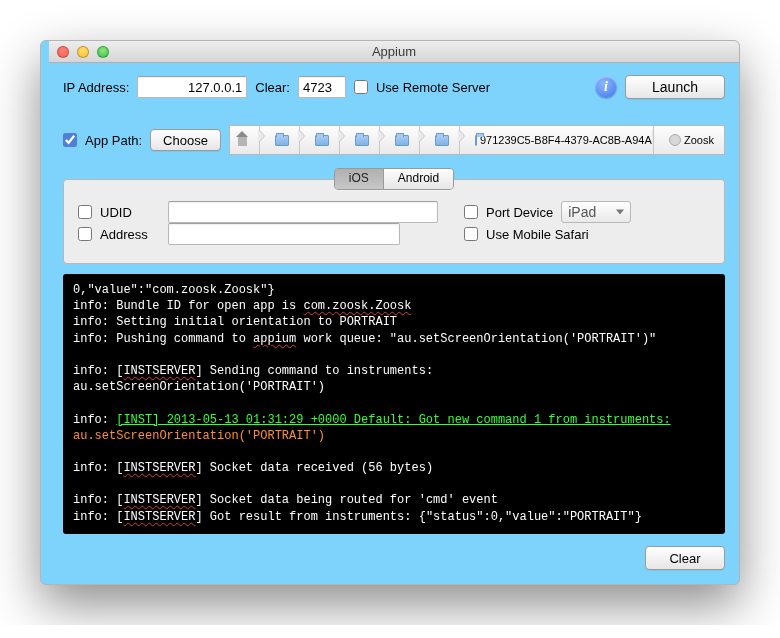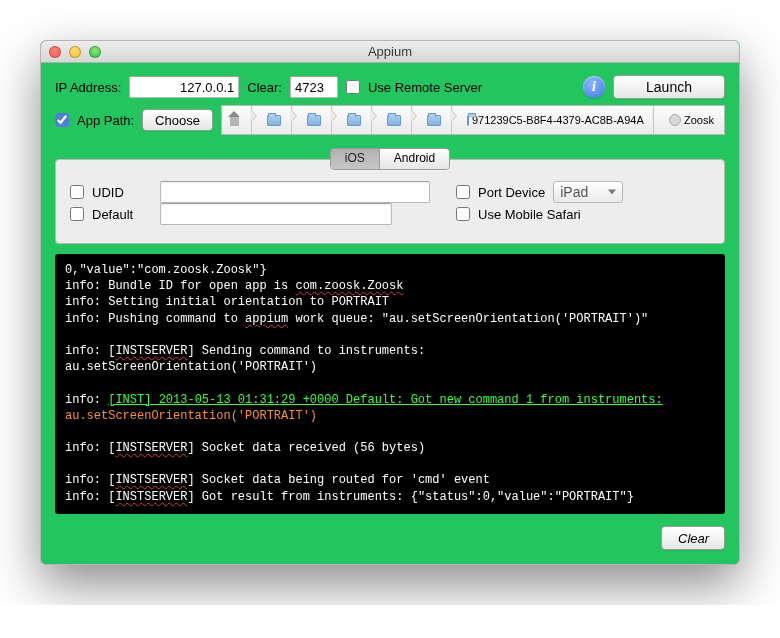--- a/index.html
+++ b/index.html
@@ -7,25 +7,26 @@
     margin: 0;
     padding: 40px;
     background: #fff;
     font-family: "Lucida Grande", "Helvetica Neue", Arial, sans-serif;
     font-size: 13px;
     color: #000;
   }
   .window {
     width: 700px;
     margin: 0 auto;
-    background: #22c55e;
+    background: #7dd3fc;
     border: 1px solid #b4b4b4;
     border-radius: 6px;
     box-shadow: 0 20px 50px rgba(0,0,0,0.45);
     overflow: hidden;
+    padding-left: 8px;
   }
   .titlebar {
     height: 22px;
     background: linear-gradient(to bottom, #ededed, #d6d6d6);
     border-bottom: 1px solid #b0b0b0;
     display: flex;
     align-items: center;
     position: relative;
   }
   .traffic {
@@ -48,21 +49,21 @@
     color: #3a3a3a;
     pointer-events: none;
   }
   .content {
     padding: 12px 14px 14px 14px;
   }
   .row {
     display: flex;
     align-items: center;
     gap: 8px;
-    margin-bottom: 6px;
+    margin-bottom: 26px;
   }
   .label { font-size: 13px; color: #000; }
   input[type="text"] {
     height: 22px;
     border: 1px solid #b8b8b8;
     border-top-color: #a0a0a0;
     border-radius: 2px;
     background: #fff;
     padding: 0 4px;
     font-size: 13px;
@@ -94,21 +95,21 @@
     height: 24px;
     padding: 0 16px;
     border: 1px solid #9a9a9a;
     border-radius: 4px;
     background: linear-gradient(to bottom, #ffffff, #e6e6e6);
     font-size: 13px;
     font-family: inherit;
     cursor: pointer;
     box-shadow: 0 1px 0 rgba(0,0,0,0.05);
   }
-  .launch-btn { width: 112px; font-size:14px; }
+  .launch-btn { width: 100px; font-size:14px; }
   .choose-btn { padding: 0 12px; height: 22px; }
   .breadcrumb {
     flex: 1;
     height: 30px;
     border: 1px solid #b8b8b8;
     border-radius: 0;
     background: linear-gradient(to bottom, #fdfdfd, #eaeaea);
     display: flex;
     align-items: center;
     overflow: hidden;
@@ -258,21 +259,21 @@
   }
   .console .wavy { text-decoration: underline wavy #d23c3a; text-decoration-thickness: 1px; text-underline-offset: 2px;}
   .console .green { color: #36ff36; text-decoration: underline; }
   .console .orange { color: #ff8f2c; }
   .console .plain { color:#fff; }
   .console .line { display:block; }
   .footer {
     display:flex; justify-content:flex-end;
     margin-top: 12px;
   }
-  .clear-btn { width: 64px; font-style: italic; }
+  .clear-btn { width: 80px; }
 </style>
 </head>
 <body>
 
 <div class="window">
 
   <div class="titlebar">
     <div class="traffic">
       <div class="tl red"></div>
       <div class="tl yellow"></div>
@@ -343,21 +344,21 @@
           <input type="text" class="udid-input" value="" style="">
           <div style="width:10px"></div>
           <input type="checkbox" class="chk" style="">
           <span class="label">Port Device</span>
           <div class="select">
               <span>iPad</span>
             </div>
         </div>
         <div class="dev-row" style="margin-bottom:4px">
           <input type="checkbox" class="chk" style="">
-          <span class="label" style="width:60px">Default</span>
+          <span class="label" style="width:60px">Address</span>
           <input type="text" class="bundle-input" value="" style="">
           <div style="width:48px"></div>
           <input type="checkbox" class="chk" style="">
           <span class="label">Use Mobile Safari</span>
         </div>
       </div>
     </div>
 
     <div class="console"><span class="line plain">0,"value":"com.zoosk.Zoosk"}</span><span class="line"><span class="plain">info: Bundle ID for open app is </span><span class="wavy">com.zoosk.Zoosk</span></span><span class="line plain">info: Setting initial orientation to PORTRAIT</span><span class="line"><span class="plain">info: Pushing command to </span><span class="wavy">appium</span><span class="plain"> work queue: "au.setScreenOrientation('PORTRAIT')"</span></span><span class="line">&nbsp;</span><span class="line"><span class="plain">info: [</span><span class="wavy">INSTSERVER</span><span class="plain">] Sending command to instruments:</span></span><span class="line plain">au.setScreenOrientation('PORTRAIT')</span><span class="line">&nbsp;</span><span class="line"><span class="plain">info: </span><span class="green">[INST] 2013-05-13 01:31:29 +0000 Default: Got new command 1 from instruments:</span></span><span class="line orange">au.setScreenOrientation('PORTRAIT')</span><span class="line">&nbsp;</span><span class="line"><span class="plain">info: [</span><span class="wavy">INSTSERVER</span><span class="plain">] Socket data received (56 bytes)</span></span><span class="line">&nbsp;</span><span class="line"><span class="plain">info: [</span><span class="wavy">INSTSERVER</span><span class="plain">] Socket data being routed for 'cmd' event</span></span><span class="line"><span class="plain">info: [</span><span class="wavy">INSTSERVER</span><span class="plain">] Got result from instruments: {"status":0,"value":"PORTRAIT"}</span></span><span class="line">&nbsp;</span></div>
 

